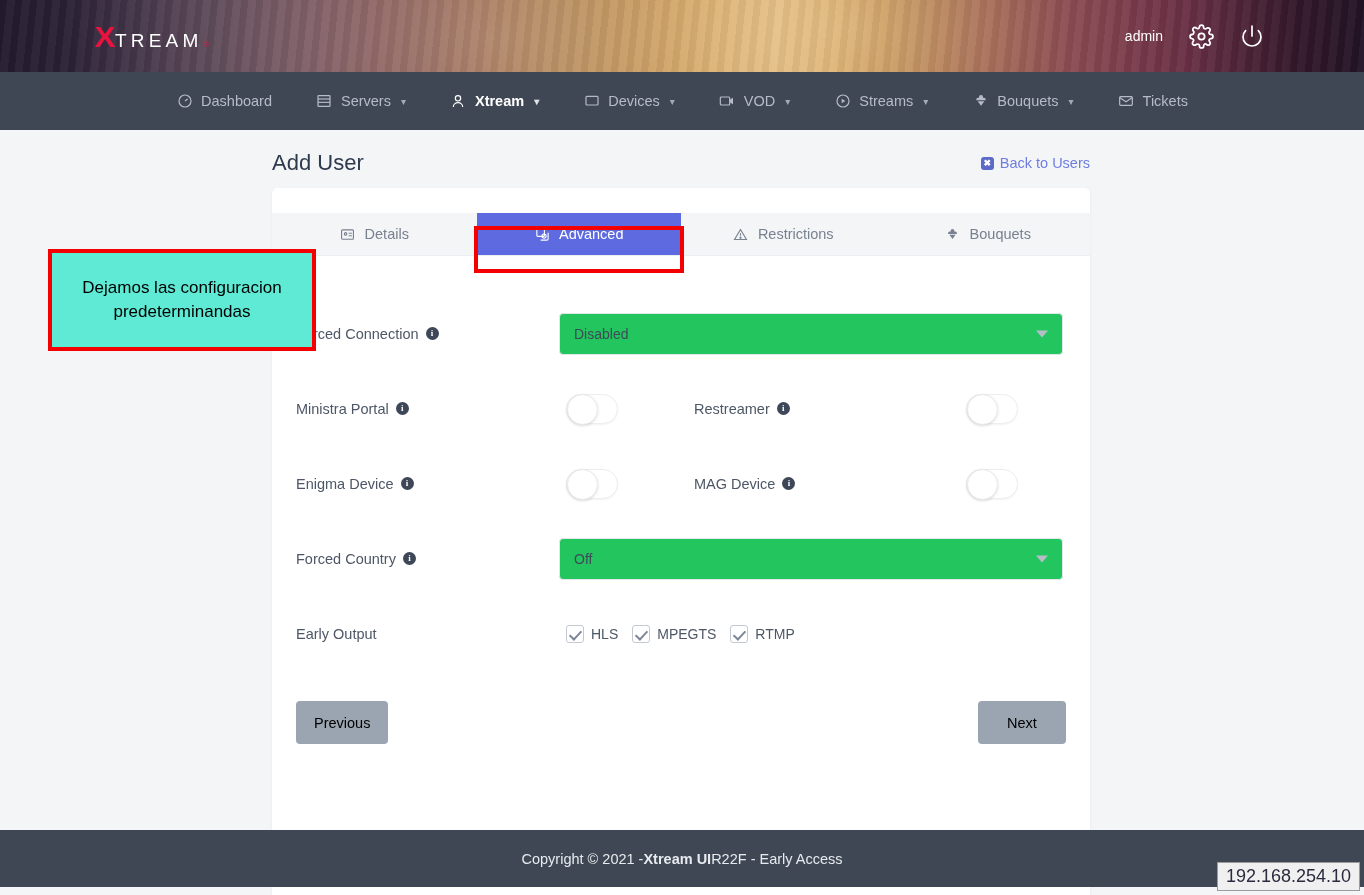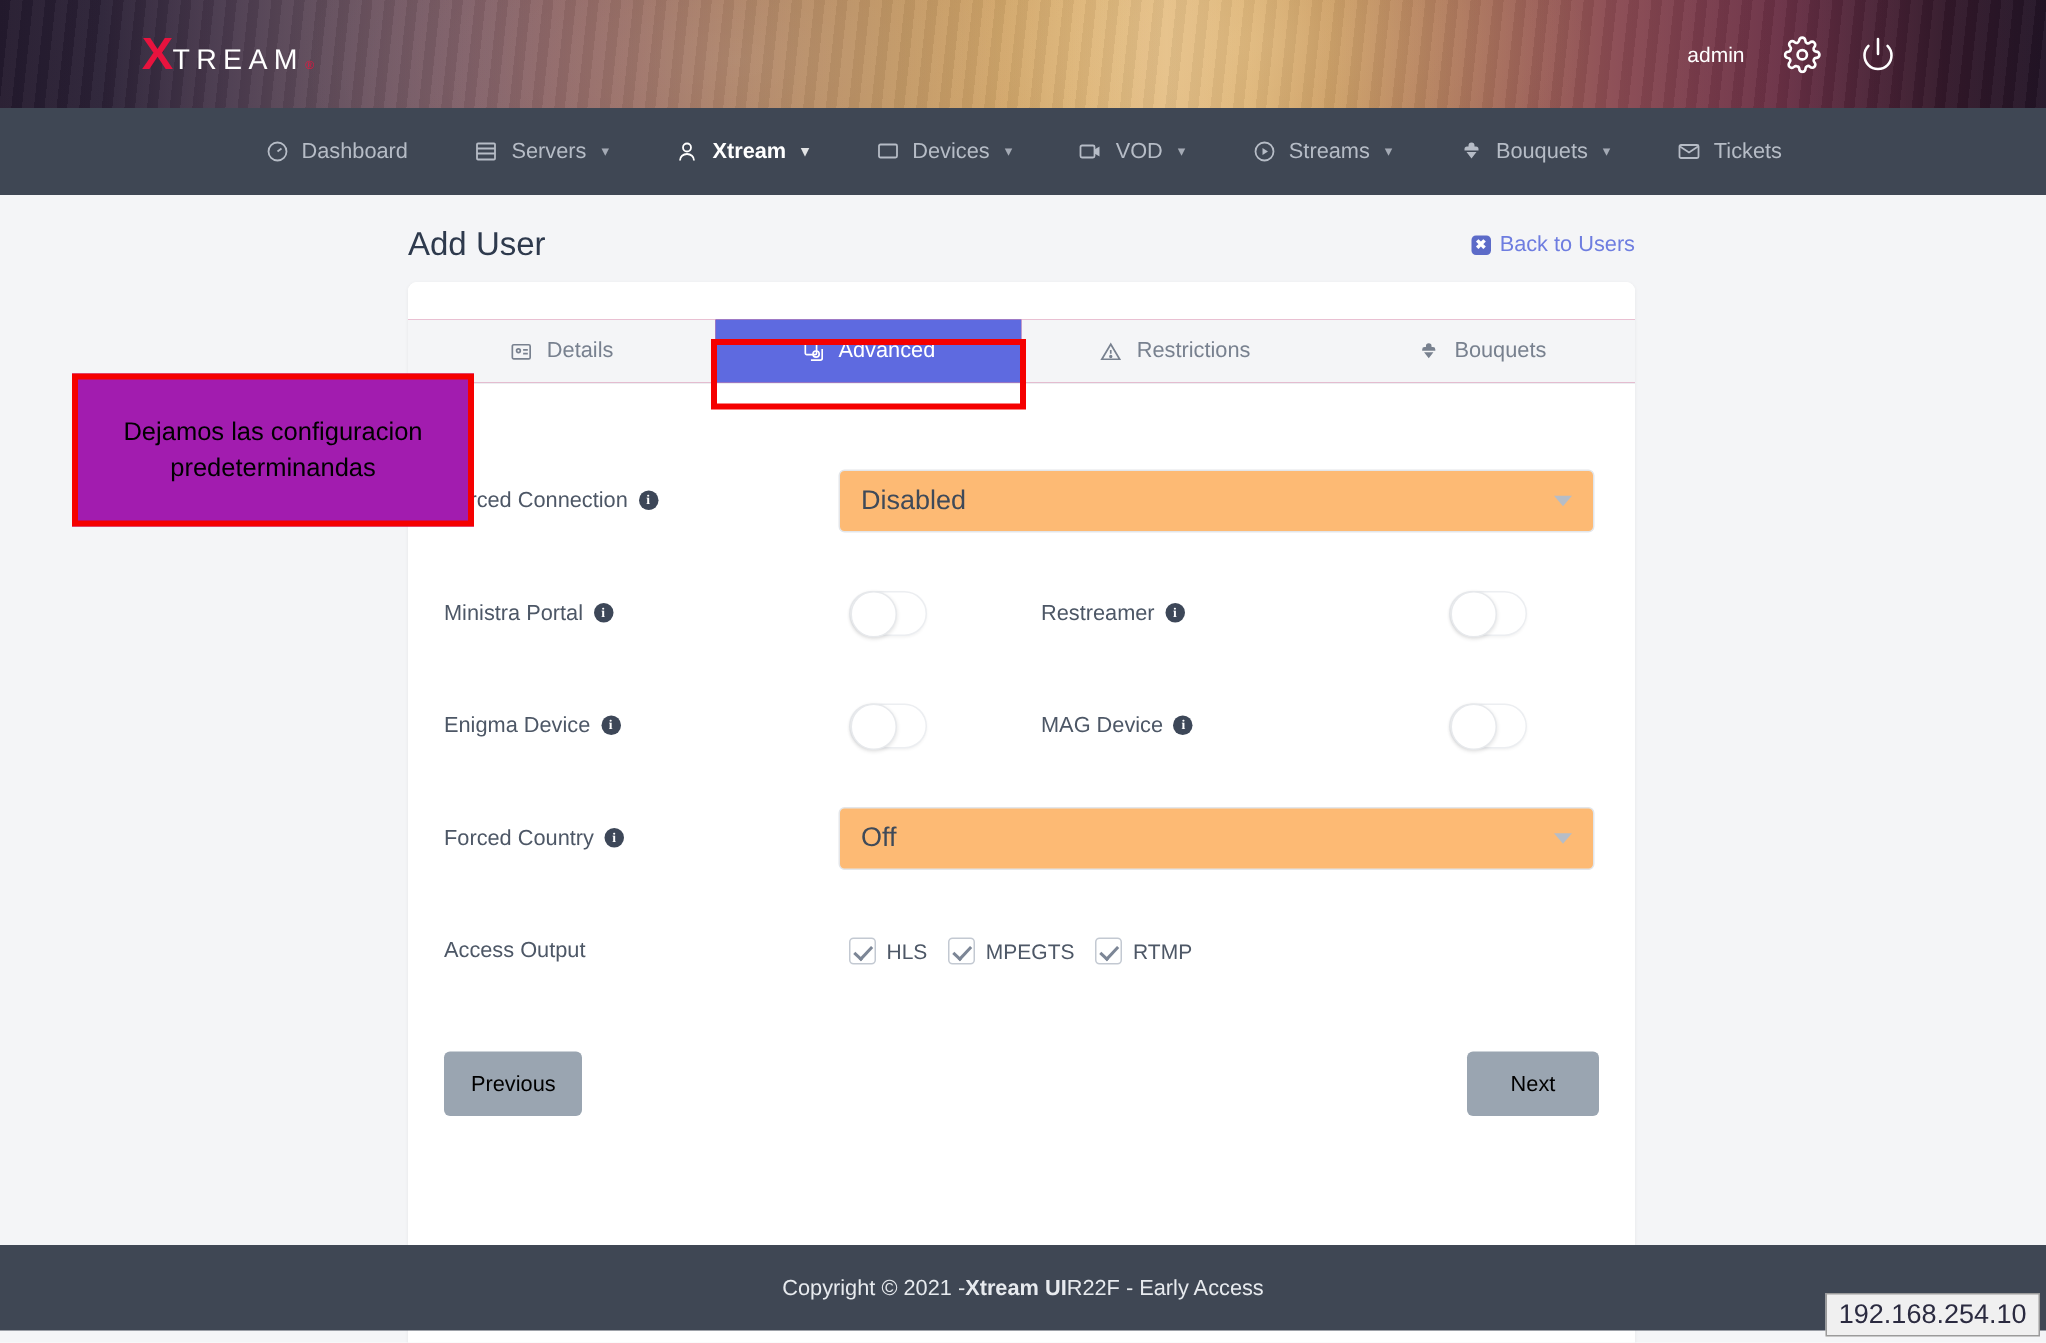--- a/index.html
+++ b/index.html
@@ -129,23 +129,23 @@
   .info-ico {
     display: inline-flex; width: 13px; height: 13px; border-radius: 50%;
     background: #3d4758; color: #fff; font-size: 9px; font-weight: bold;
     align-items: center; justify-content: center;
     font-family: "Liberation Serif", serif; line-height: 1;
   }
   .fctrl { flex: 1; }
 
   .select {
     position: relative; width: 504px; height: 42px;
-    border: 1px solid #e3e6ea; border-radius: 4px; background: #fdba74;
+    border: 1px solid #e3e6ea; border-radius: 4px; background: #22c55e;
     display: flex; align-items: center; padding: 0 14px;
-    font-size: 18px; color: #3f4a59; cursor: pointer;
+    font-size: 14px; color: #3f4a59; cursor: pointer;
   }
   .select .arrow {
     position: absolute; right: 14px; top: 50%; transform: translateY(-50%);
     width: 0; height: 0;
     border-left: 6px solid transparent; border-right: 6px solid transparent;
     border-top: 7px solid #b6bdc7;
   }
 
   .toggle {
     position: relative; width: 52px; height: 30px; border-radius: 15px;
@@ -197,21 +197,21 @@
     position: absolute; left: 0; bottom: 0; width: 100%; height: 57px;
     background: #3f4754; color: #e7eaee; font-size: 14.5px;
     display: flex; align-items: center; justify-content: center;
   }
   .footer b { font-weight: bold; }
 
   
   .annot {
     position: absolute; left: 48px; top: 249px;
     width: 268px; height: 102px;
-    background: #a21caf; border: 4px solid #f50000;
+    background: #5eead4; border: 4px solid #f50000;
     display: flex; align-items: center; justify-content: center;
     text-align: center; color: #000; font-size: 17px; line-height: 1.42;
     z-index: 40; padding: 0 8px;
   }
   .tab-highlight {
     position: absolute; left: 474px; top: 226px;
     width: 210px; height: 47px;
     border: 4px solid #f50000; z-index: 30; pointer-events: none;
   }
   .ip-badge {
@@ -463,21 +463,21 @@
           <div class="fctrl">
             <div class="select">
               <span>Off</span>
               <span class="arrow"></span>
             </div>
           </div>
         </div>
 
         <div class="frow">
           <div class="flabel">
-            <span>Access Output</span>
+            <span>Early Output</span>
           </div>
           <div class="fctrl">
             <div class="checks">
               <div class="chk-wrap">
                 <span class="chk"></span>
                 <span class="chk-label">HLS</span>
               </div>
               <div class="chk-wrap">
                 <span class="chk"></span>
                 <span class="chk-label">MPEGTS</span>

